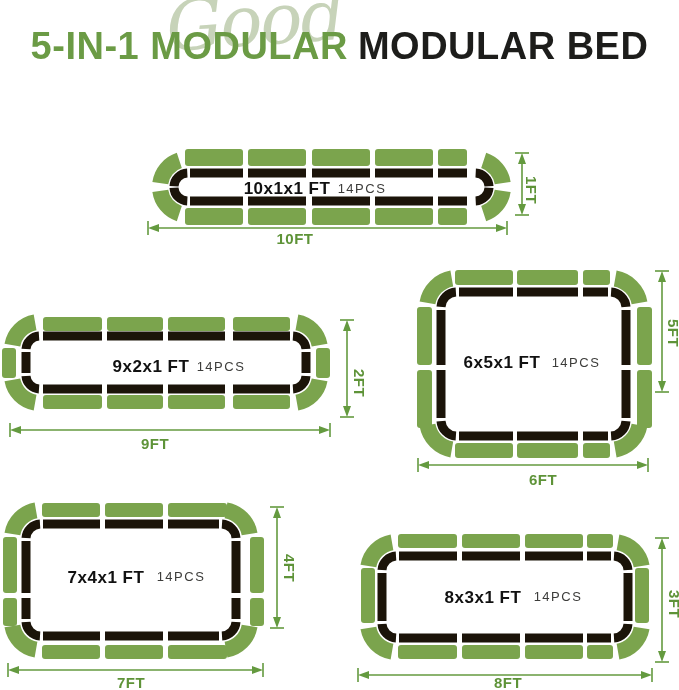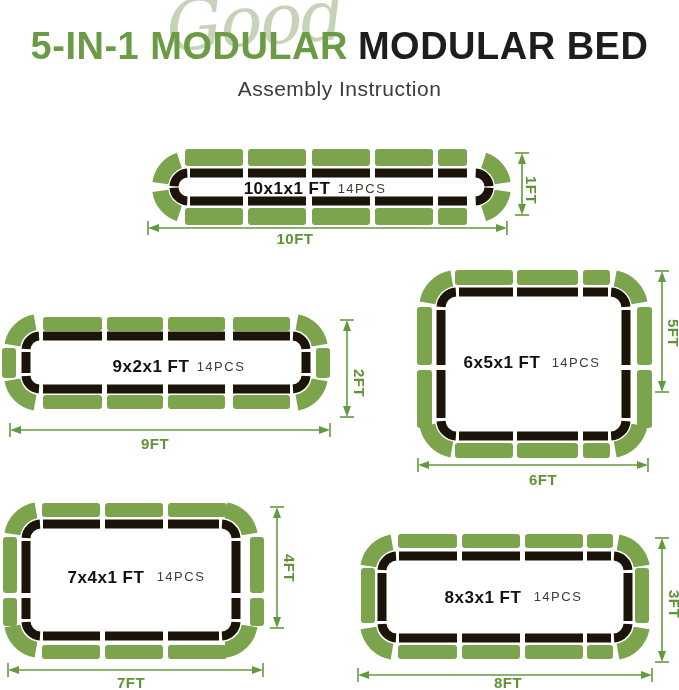--- a/index.html
+++ b/index.html
@@ -34,21 +34,20 @@
   .pcs-label{font-family:"Liberation Sans",sans-serif;font-size:13px;fill:#3c3c3a;letter-spacing:1.5px;}
   .dim-label{font-family:"Liberation Sans",sans-serif;font-weight:bold;font-size:15px;fill:#5e9338;letter-spacing:0.5px;}
 </style>
 </head>
 <body>
 
 <div class="canvas">
   <div class="header">
     <div class="script-word">Good</div>
     <h1 class="main-title"><span class="t-green">5-IN-1 MODULAR</span><span class="t-black">MODULAR BED</span></h1>
-    <div class="subtitle">Assembly Instruction</div>
   </div>
 
   <div class="diagrams" id="diagrams">
       <svg viewBox="0 0 475 125" width="475" height="125" style="left: 95px; top: 138px; width: 475px; height: 125px;">
         <path d="M 65.3 45.1 A 28 28 0 0 1 84.3 22.4" stroke="#7ba44d" stroke-width="16" fill="none"></path>
         <path d="M 84.3 75.6 A 28 28 0 0 1 65.3 52.9" stroke="#7ba44d" stroke-width="16" fill="none"></path>
         <path d="M 388.7 22.4 A 28 28 0 0 1 407.7 45.1" stroke="#7ba44d" stroke-width="16" fill="none"></path>
         <path d="M 407.7 52.9 A 28 28 0 0 1 388.7 75.6" stroke="#7ba44d" stroke-width="16" fill="none"></path>
         <path d="M 79.0 48.3 A 14 14 0 0 1 92.3 35.0" stroke="#1b1409" stroke-width="9" fill="none"></path>
         <path d="M 92.3 63.0 A 14 14 0 0 1 79.0 49.7" stroke="#1b1409" stroke-width="9" fill="none"></path>

